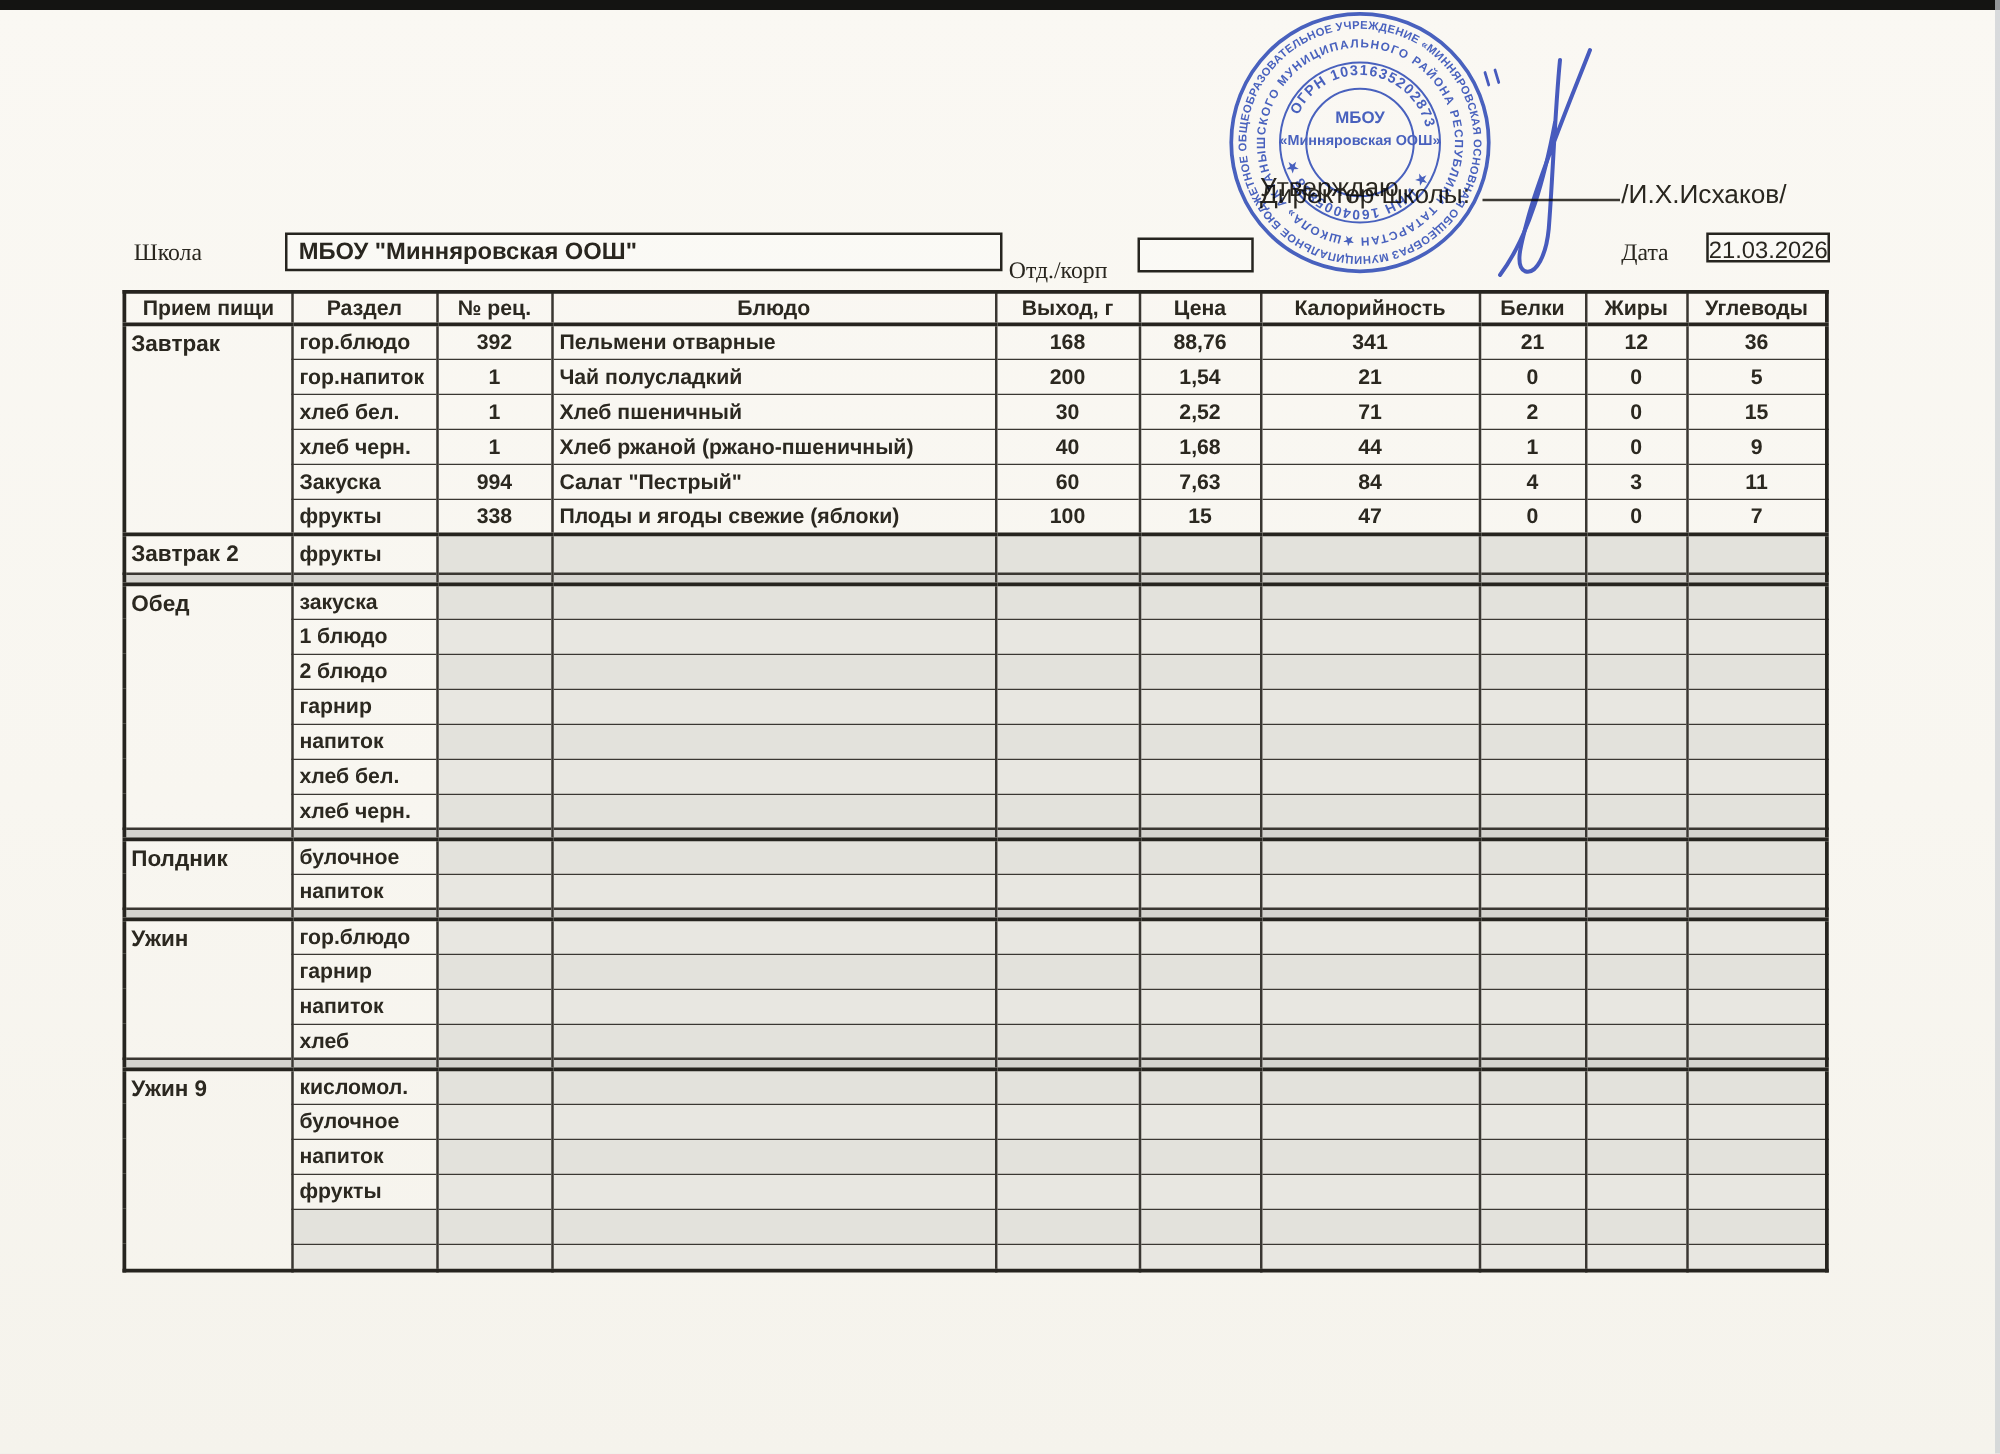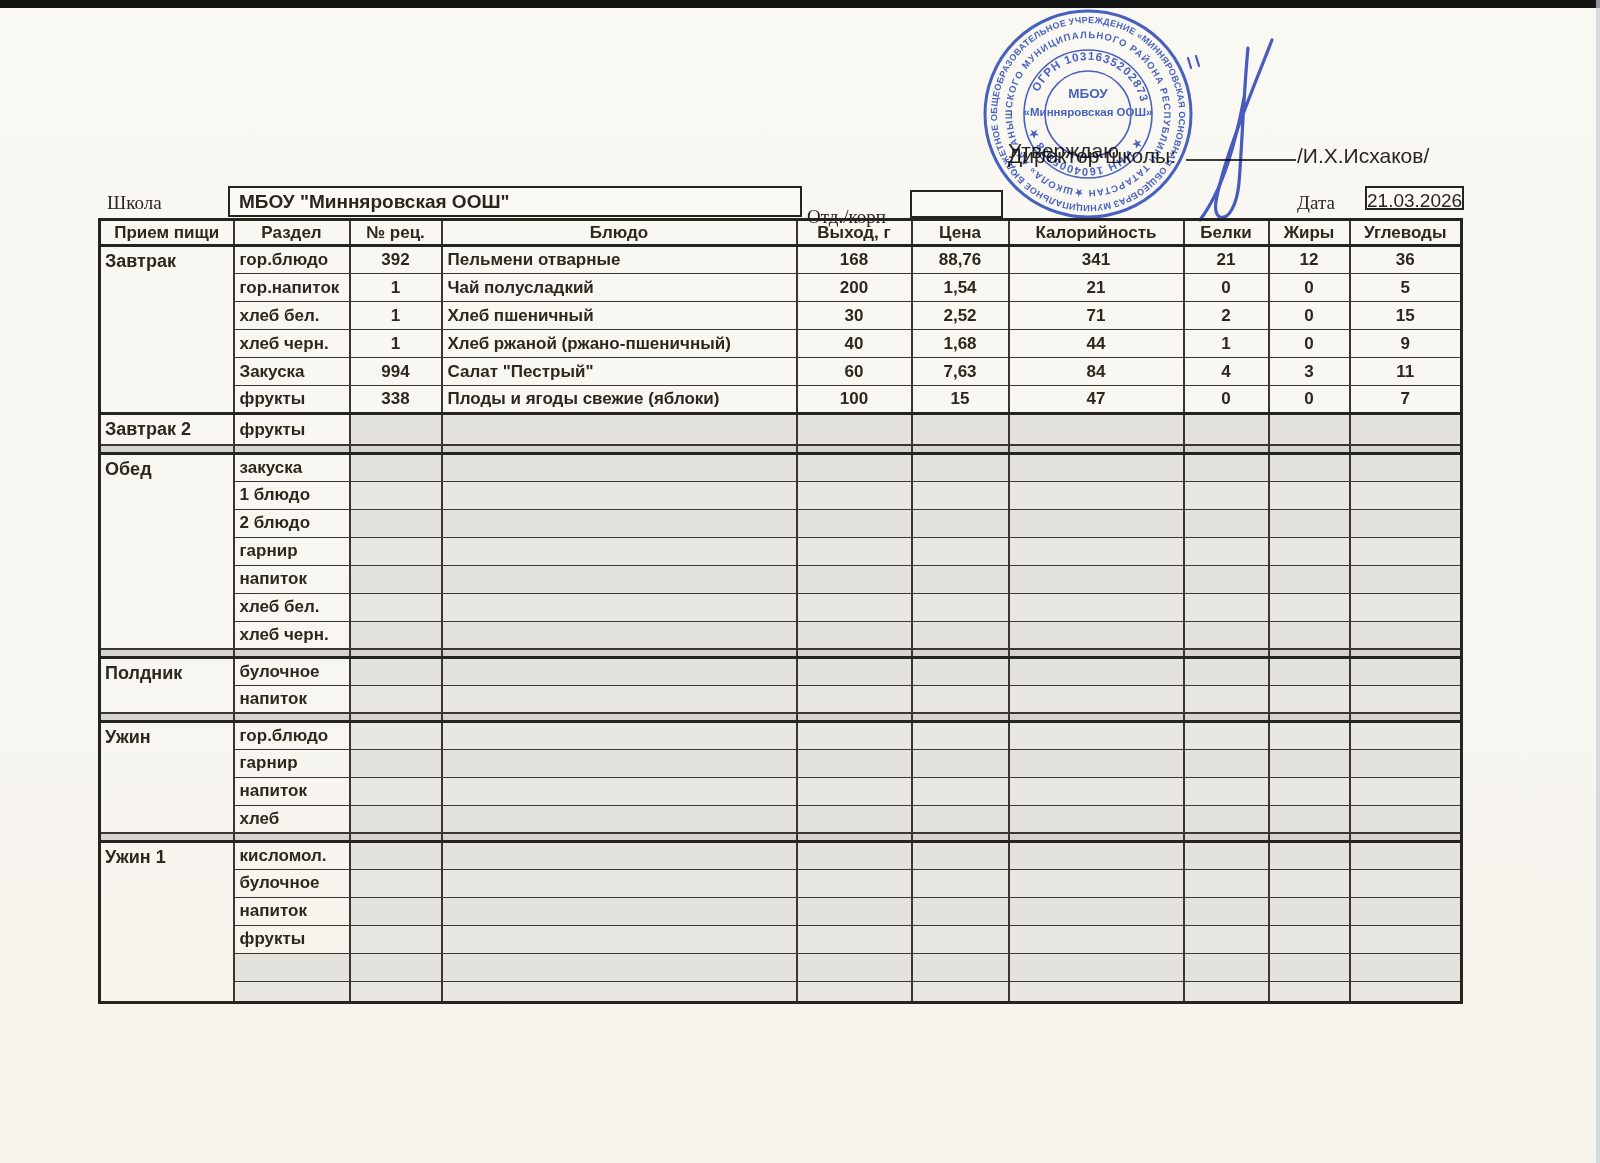--- a/index.html
+++ b/index.html
@@ -26,21 +26,21 @@
   .school-label { left:107px; top:192px; }
   .dept-label   { left:807px; top:206px; }
   .date-label   { left:1297px; top:192px; }
   .fbox { position:absolute; border:2px solid #26241f; box-sizing:border-box; background:rgba(255,255,255,.25); }
   .school-box { left:228px; top:186px; width:574px; height:31px; font-size:19px; font-weight:bold; line-height:28px; padding-left:9px; }
   .dept-box   { left:910px; top:190px; width:93px;  height:28px; }
   .date-box   { left:1349px; top:186px; width:99px; height:24px; font-size:19px; line-height:25px; text-align:center;margin-left:16px; }
 
   
   table.menu {
-    position:absolute; left:98px; top:218px; width:1362px;
+    position:absolute; left:98px; top:232px; width:1362px;
     border-collapse:collapse; table-layout:fixed;
     border:3px solid #26241f;
   }
   .menu th, .menu td {
     border:2px solid #3a3732; border-top-width:1px; border-bottom-width:1px;
     font-size:17px; font-weight:bold; color:#2b2820;
     height:28px; padding:0 5px; box-sizing:border-box;
     overflow:hidden; white-space:nowrap; background:transparent;
   }
   .menu thead th { border-width:2px; height:26px; text-align:center; border-bottom-width:2px; }
@@ -418,21 +418,21 @@
           <td></td>
           <td></td>
           <td></td>
           <td></td>
           <td></td>
           <td></td>
           <td></td>
           <td></td>
         </tr>
         <tr class="sec-top">
-          <td rowspan="6" class="meal">Ужин 1</td>
+          <td rowspan="6" class="meal">Ужин 9</td>
           <td class="c-razdel">кисломол.</td>
           <td class="c-rec empty"></td>
           <td class="c-dish empty"></td>
           <td class="c-vyhod empty"></td>
           <td class="c-cena empty"></td>
           <td class="c-kcal empty"></td>
           <td class="c-belki empty"></td>
           <td class="c-zhiry empty"></td>
           <td class="c-uglevody empty"></td>
         </tr>

